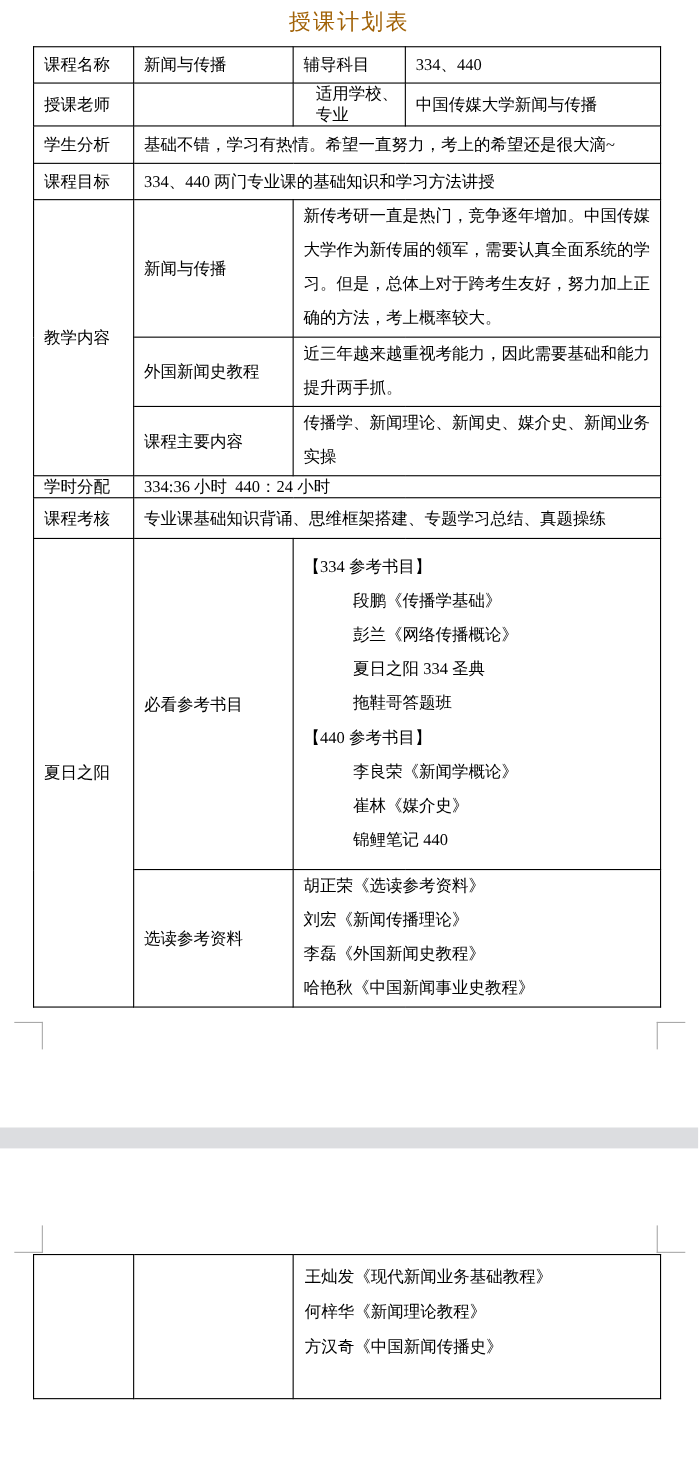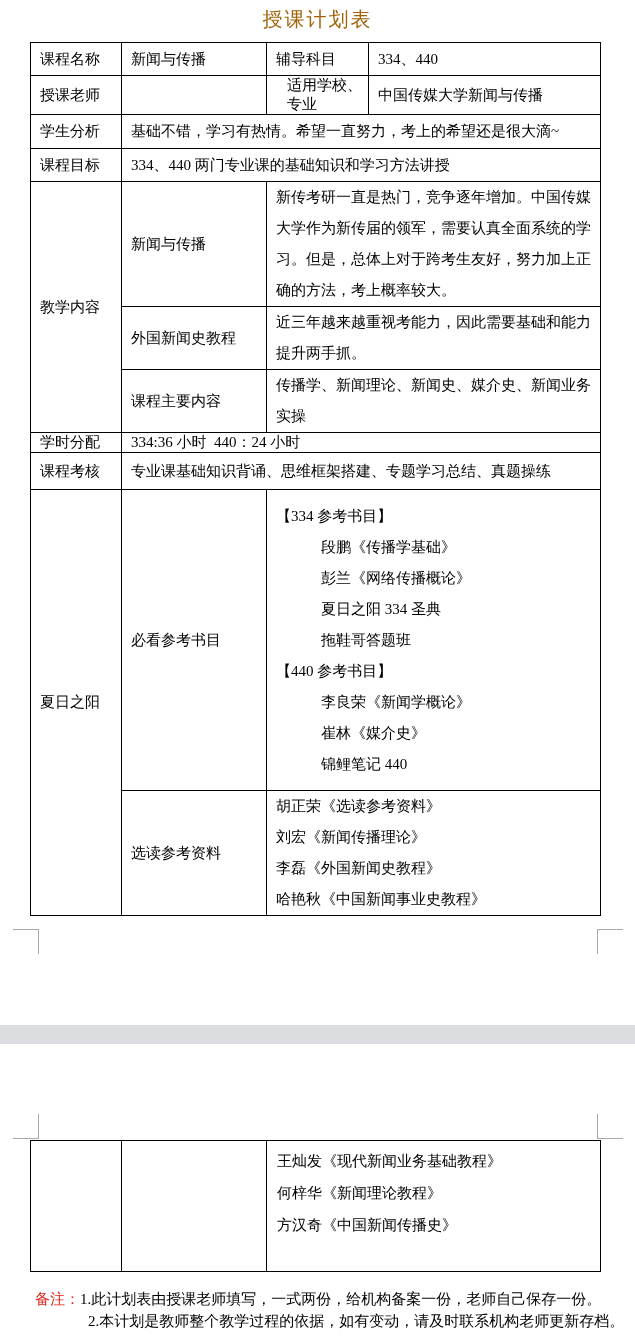--- a/index.html
+++ b/index.html
@@ -145,22 +145,14 @@
       <td></td>
       <td>
         <div class="bookline2">王灿发《现代新闻业务基础教程》</div>
         <div class="bookline2">何梓华《新闻理论教程》</div>
         <div class="bookline2">方汉奇《中国新闻传播史》</div>
       </td>
     </tr>
   </tbody>
     </table>
 
-  <div class="notes">
-    <div>
-      <span class="note-label">备注：</span><span>1.此计划表由授课老师填写，一式两份，给机构备案一份，老师自己保存一份。</span>
-    </div>
-    <div class="note-line2">
-      <span>2.本计划是教师整个教学过程的依据，如有变动，请及时联系机构老师更新存档。</span>
-    </div>
-  </div>
 
 </div>
 
 </body></html>

